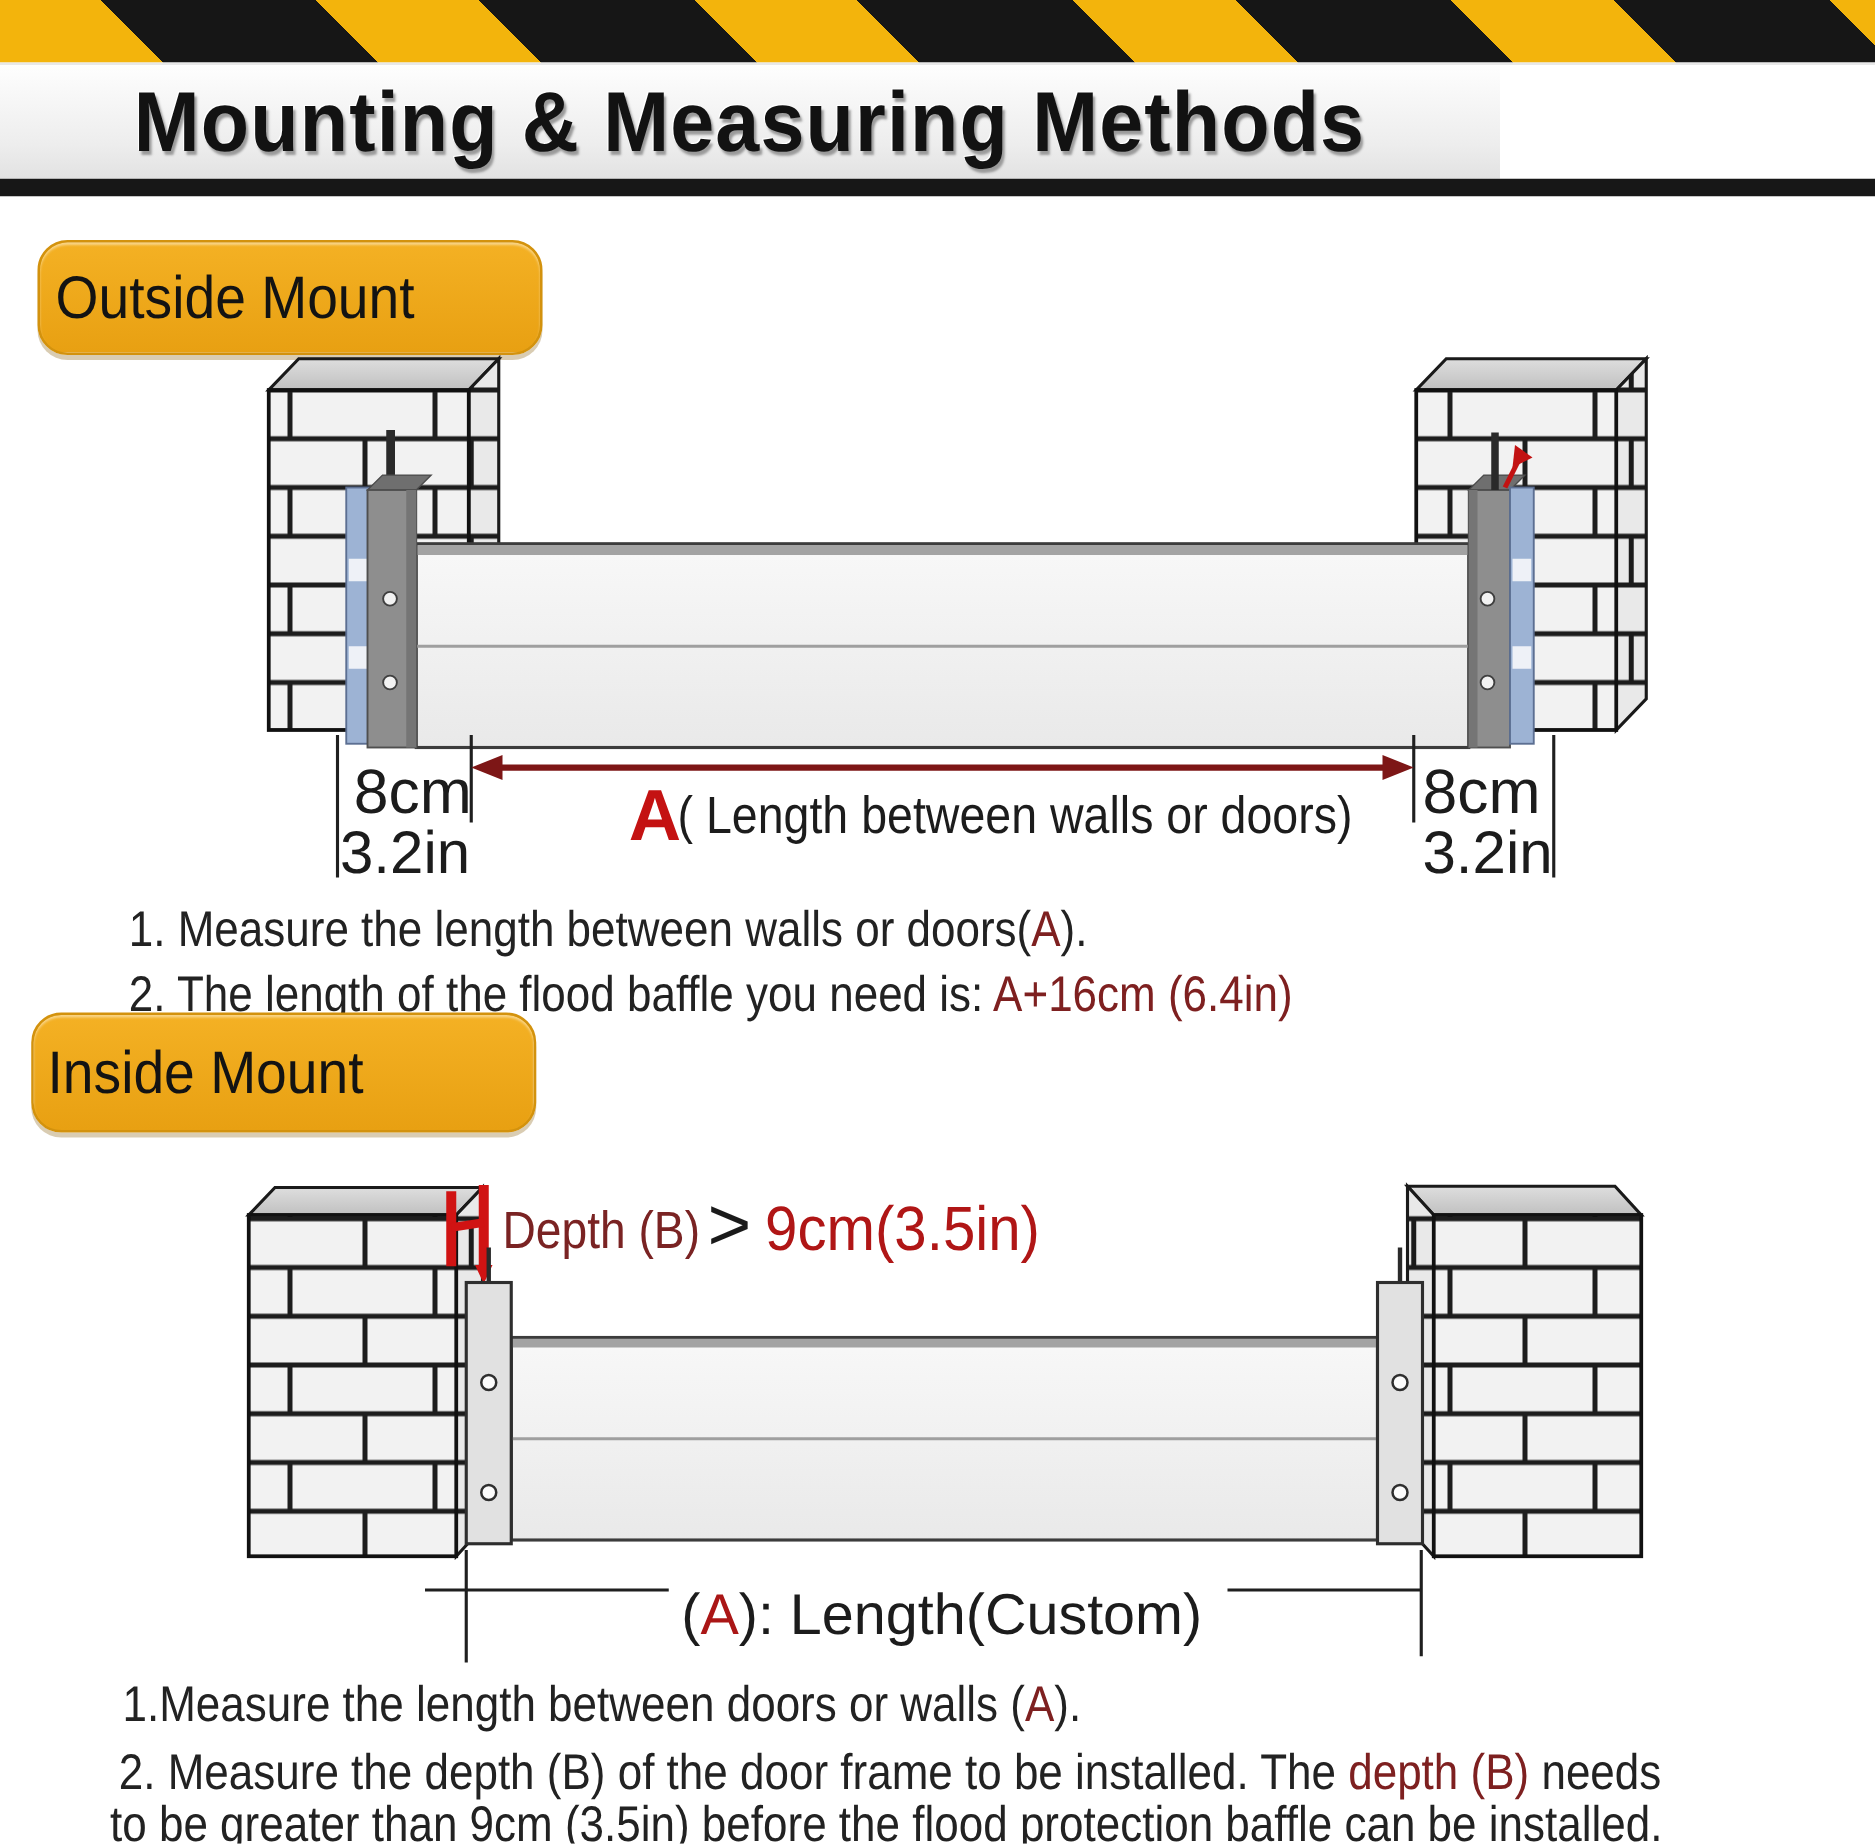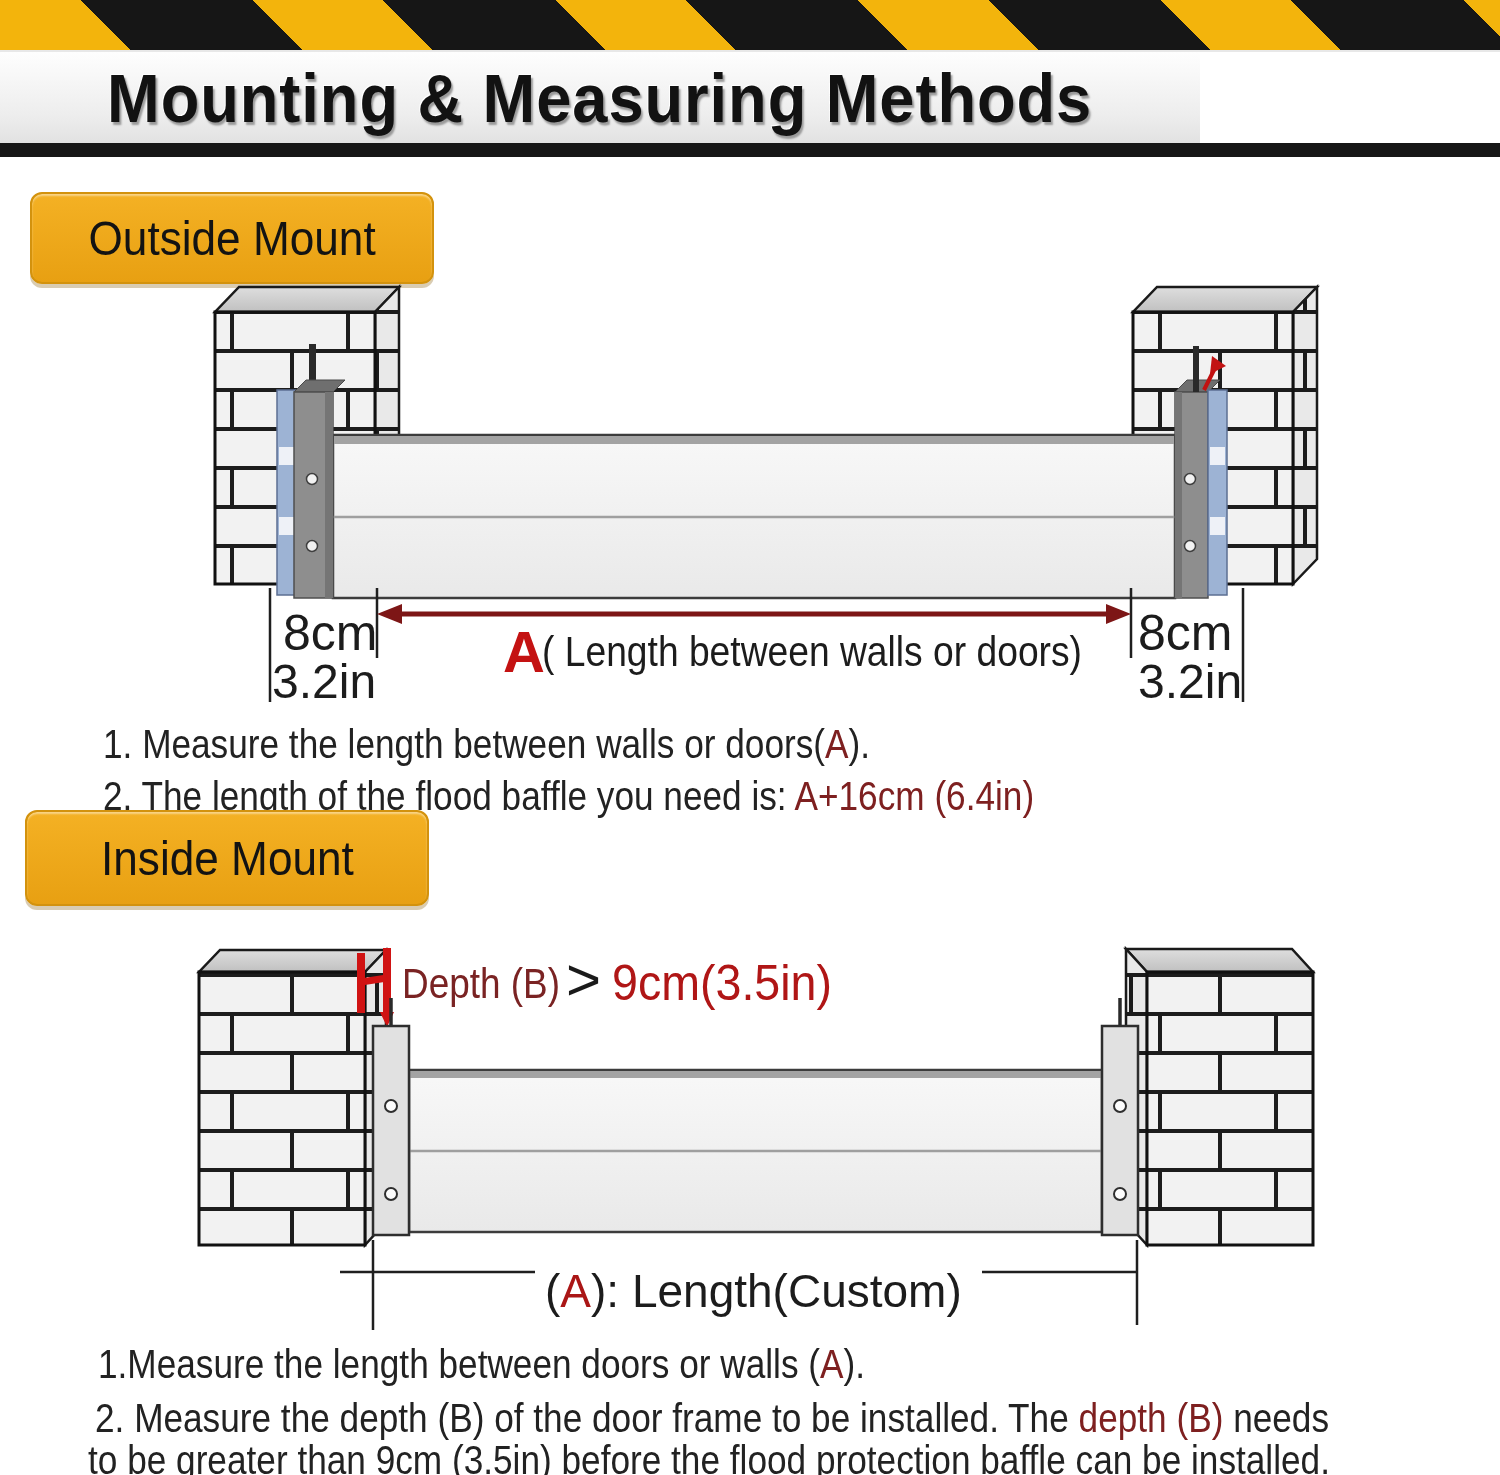--- a/index.html
+++ b/index.html
@@ -12,23 +12,23 @@
           border-bottom:2px solid #e8e8e8;}
   .banner{position:absolute;left:0;top:52px;width:1200px;height:91px;
           background:linear-gradient(180deg,#fefefe,#ededed 70%,#e2e2e2);
           display:flex;align-items:center;justify-content:center;}
   .banner h1{margin:0;font-size:68px;font-weight:bold;color:#121212;letter-spacing:1px;
              transform:scaleX(.93);transform-origin:center;
              text-shadow:2px 3px 2px #9a9a9a,-1px -1px 0 #ffffff;}
   .black-bar{position:absolute;left:0;top:143px;width:1500px;height:14px;background:#171717;}
 
   
-  .badge{position:absolute;display:flex;align-items:center;justify-content:center;
+  .badge{position:absolute;display:flex;align-items:center;
          background:linear-gradient(180deg,#f4b124,#e8a012);
-         border:2px solid #d3920d;border-radius:12px;
+         border:2px solid #d3920d;border-radius:24px;
          box-shadow:0 4px 0 rgba(130,85,0,.30), inset 0 2px 2px rgba(255,255,255,.45);}
   .badge span{font-size:48px;color:#131313;transform:scaleX(.92);}
   .badge-outside{left:30px;top:192px;width:400px;height:88px;}
   .badge-inside{left:25px;top:810px;width:400px;height:92px;}
 
   
   .diagram{position:absolute;left:0;width:1500px;display:block;}
   .diagram.outside{top:280px;height:425px;}
   .diagram.inside{top:938px;height:395px;}
   svg text{font-family:"Liberation Sans","DejaVu Sans",sans-serif;}

